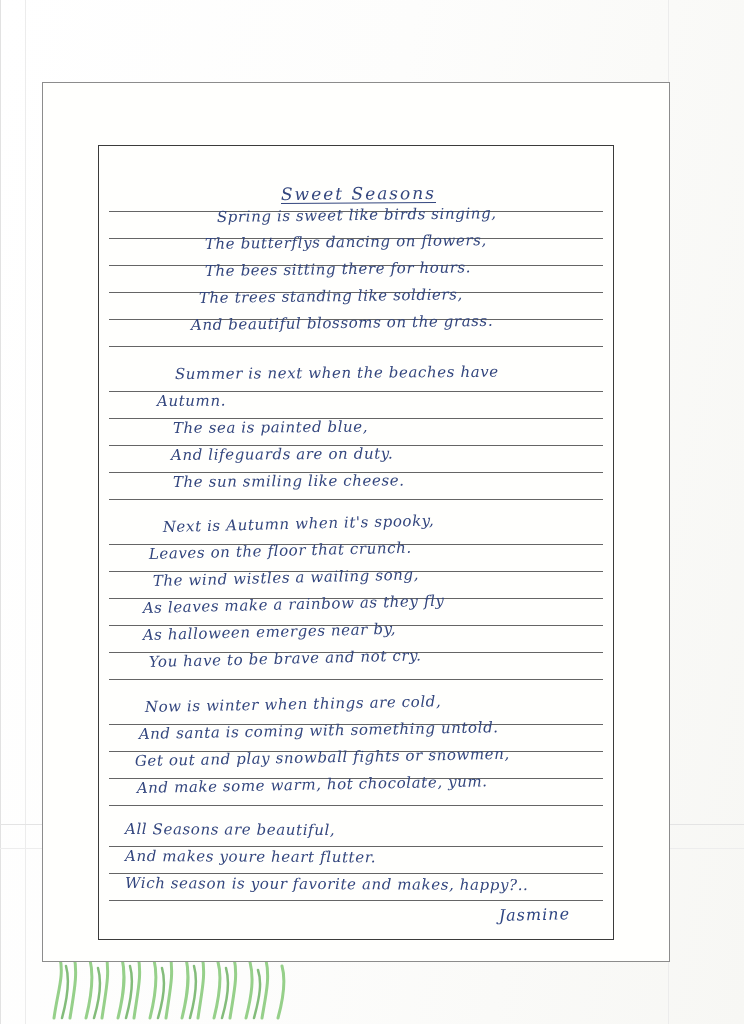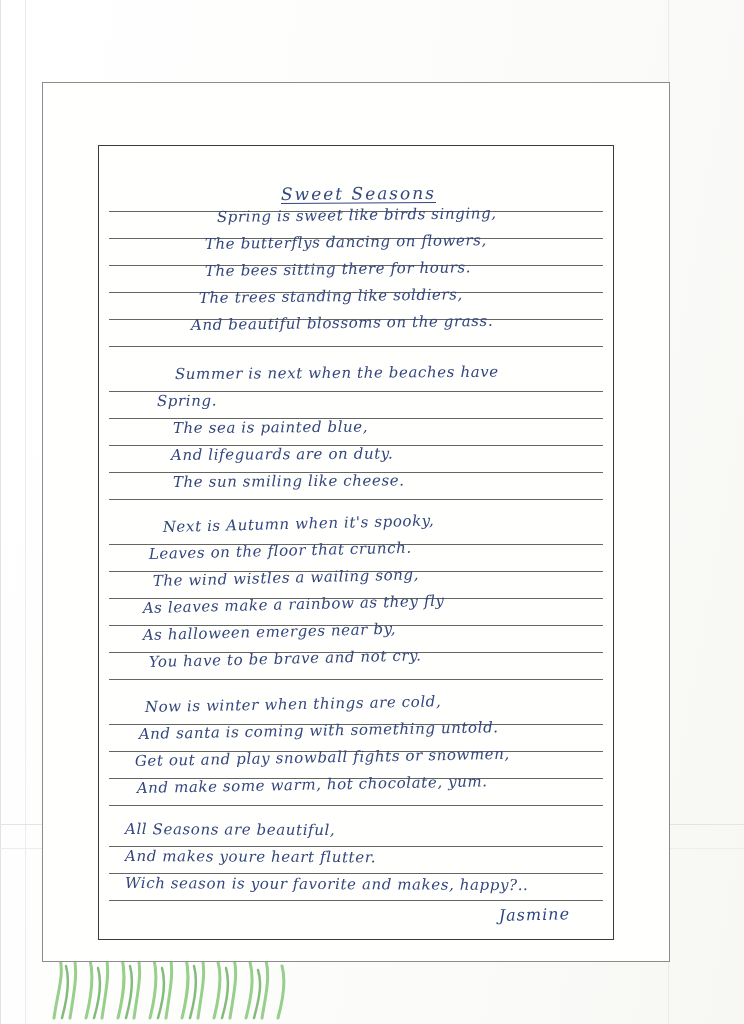--- a/index.html
+++ b/index.html
@@ -270,21 +270,21 @@
 
       <div class="hw title r3" style="left:182px; top:38px">Sweet Seasons</div>
 
       <div class="hw r1" style="left:118px; top:62px">Spring is sweet like birds singing,</div>
       <div class="hw r1" style="left:106px; top:89px">The butterflys dancing on flowers,</div>
       <div class="hw r1" style="left:106px; top:116px">The bees sitting there for hours.</div>
       <div class="hw r1" style="left:100px; top:143px">The trees standing like soldiers,</div>
       <div class="hw r1" style="left:92px; top:170px">And beautiful blossoms on the grass.</div>
 
       <div class="hw r3" style="left:76px; top:219px">Summer is next when the beaches have</div>
-      <div class="hw r3" style="left:58px; top:246px">Spring.</div>
+      <div class="hw r3" style="left:58px; top:246px">Autumn.</div>
       <div class="hw r3" style="left:74px; top:273px">The sea is painted  blue,</div>
       <div class="hw r3" style="left:72px; top:300px">And lifeguards are on duty.</div>
       <div class="hw r3" style="left:74px; top:327px">The sun smiling like cheese.</div>
 
       <div class="hw r2" style="left:64px; top:372px">Next is Autumn when it's spooky,</div>
       <div class="hw r2" style="left:50px; top:399px">Leaves on the floor that crunch.</div>
       <div class="hw r2" style="left:54px; top:426px">The wind wistles a wailing song,</div>
       <div class="hw r2" style="left:44px; top:453px">As leaves make a rainbow as they fly</div>
       <div class="hw r2" style="left:44px; top:480px">As halloween emerges near by,</div>
       <div class="hw r2" style="left:50px; top:507px">You have  to  be  brave and not cry.</div>

